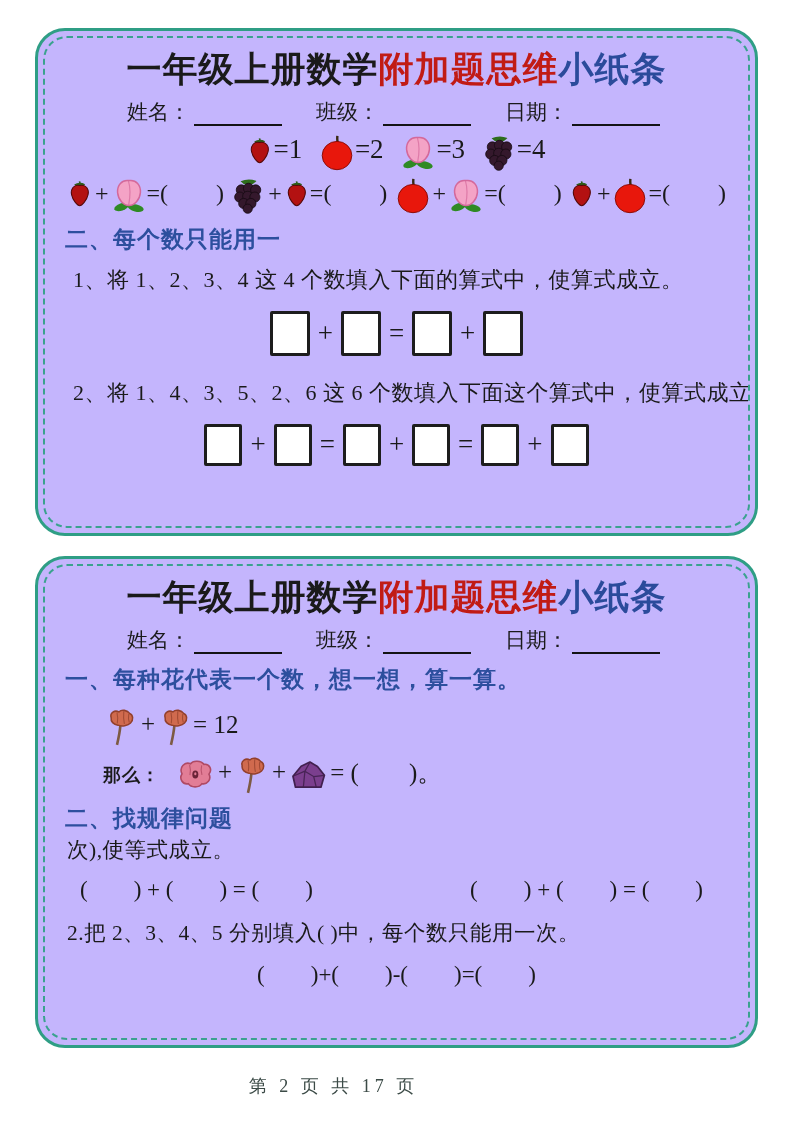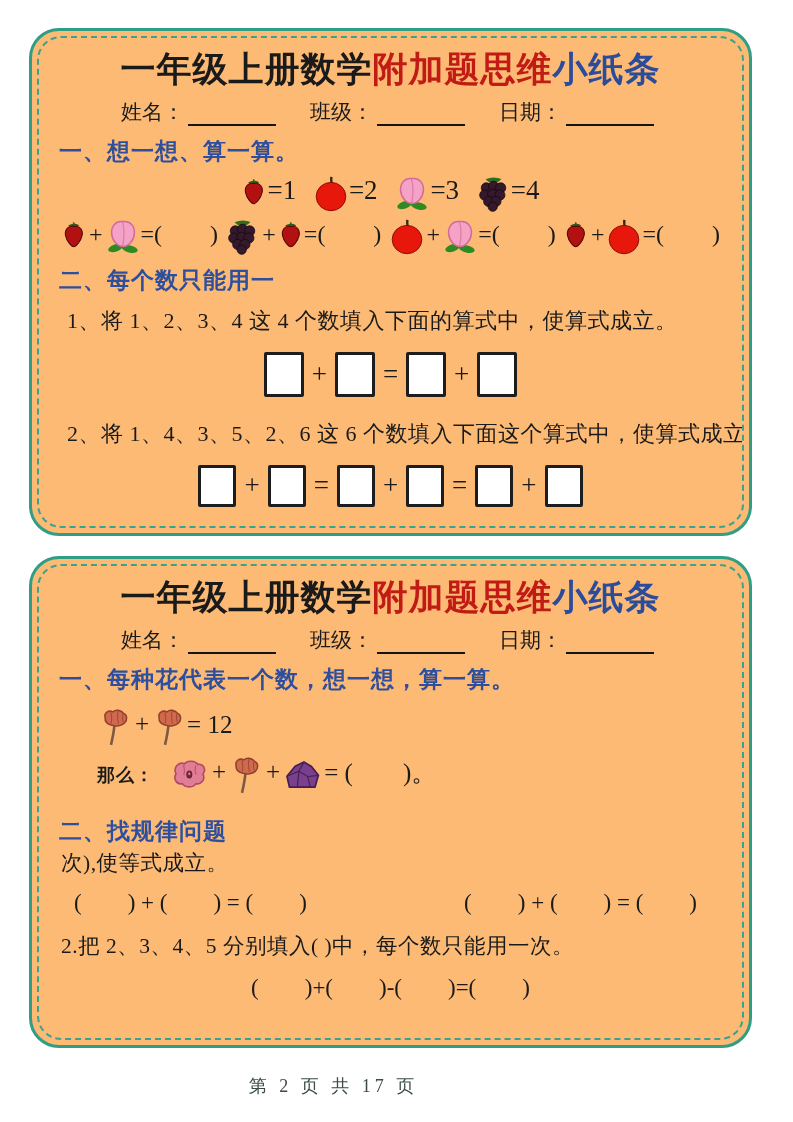--- a/index.html
+++ b/index.html
@@ -1,28 +1,28 @@
 <!DOCTYPE html>
 <html><head>
 <meta charset="utf-8">
 <style>
   html,body{margin:0;padding:0;background:#fff;}
   body{width:793px;height:1122px;position:relative;font-family:"Liberation Serif",serif;color:#1a1a1a;}
-  .card{position:absolute;left:29px;width:723px;box-sizing:border-box;border:3px solid #2f9e85;border-radius:30px;background:#fdba74;}
+  .card{position:absolute;left:35px;width:723px;box-sizing:border-box;border:3px solid #2f9e85;border-radius:30px;background:#c4b5fd;}
   #card1{top:28px;height:508px;}
   #card2{top:556px;height:492px;}
   .card-inner{position:absolute;inset:5px;border:2px dashed #3aa28e;border-radius:24px;padding:4px 20px 8px 20px;box-sizing:border-box;overflow:hidden;}
   .title{text-align:center;font-size:35px;font-weight:bold;margin-top:6px;line-height:1.25;letter-spacing:1px;white-space:nowrap;}
   .t-red{color:#c11b15;}
   .t-blue{color:#2b4b9b;}
   .fields{display:flex;font-size:21px;margin:6px 0 0 62px;}
   .field{margin-right:34px;white-space:nowrap;}
   .blankline{display:inline-block;width:88px;border-bottom:2px solid #141414;height:20px;vertical-align:bottom;margin-left:4px;}
   .sec-heading{color:#2d4f9e;font-weight:bold;font-size:23px;margin:10px 0 0 0;letter-spacing:1px;}
-  #card2 .sec-heading.h2b{margin-top:21px;}
+  #card2 .sec-heading.h2b{margin-top:8px;}
   .key-row{text-align:center;font-size:27px;margin-top:8px;white-space:nowrap;}
   .key-item{margin:0 5px;white-space:nowrap;}
   .fruit-row{display:flex;justify-content:space-between;align-items:center;font-size:24px;margin-top:6px;padding:0 2px;}
   .feq{white-space:nowrap;}
   .pre{white-space:pre;}
   .op{margin:0 2px;}
   .prob{font-size:22px;margin:10px 0 0 8px;letter-spacing:0.5px;white-space:nowrap;}
   .prob2{margin-top:22px;}
   .box-row{text-align:center;margin-top:16px;white-space:nowrap;}
   .sqbox{display:inline-block;width:40px;height:45px;border:3px solid #1d1d1d;border-radius:2px;vertical-align:middle;margin:0 3px;box-sizing:border-box;background:#fff;}
@@ -53,21 +53,20 @@
   <div class="card-inner">
 
     <div class="title"><span>一年级上册数学</span><span class="t-red">附加题思维</span><span class="t-blue">小纸条</span></div>
 
     <div class="fields">
       <span class="field"><span>姓名：</span><span class="blankline"></span></span>
       <span class="field"><span>班级：</span><span class="blankline"></span></span>
       <span class="field"><span>日期：</span><span class="blankline"></span></span>
     </div>
 
-    <div class="sec-heading">一、想一想、算一算。</div>
 
     <div class="key-row">
       <span class="key-item"><span data-icon="strawberry"><svg viewBox="0 0 20 23">
               <path d="M9.6 1 L10.4 4.2" stroke="#2e5d1b" stroke-width="1.3"></path>
               <path d="M5.5 3.5 Q9.5 1 14 3.2 Q12 5.6 9.8 4.9 Q7.4 5.8 5.5 3.5Z" fill="#2e5d1b"></path>
               <path d="M9.8 4.2 C14.6 3 17.2 7.2 16.2 11.2 C15.2 15.8 11.4 19.8 9.8 19.8 C8.2 19.8 4.4 15.8 3.5 11.2 C2.6 7.2 5.2 3 9.8 4.2 Z" fill="#b31111" stroke="#550808" stroke-width="0.8"></path>
             </svg></span><span>=1</span></span>
       <span class="key-item"><span data-icon="apple"><svg viewBox="0 0 22 23">
               <path d="M11.2 1.2 Q11 3.4 11.4 5.6" stroke="#3a2a12" stroke-width="1.5" fill="none"></path>
               <ellipse cx="11" cy="13.4" rx="9.2" ry="8.8" fill="#e8170c" stroke="#8a0a05" stroke-width="0.6"></ellipse>

